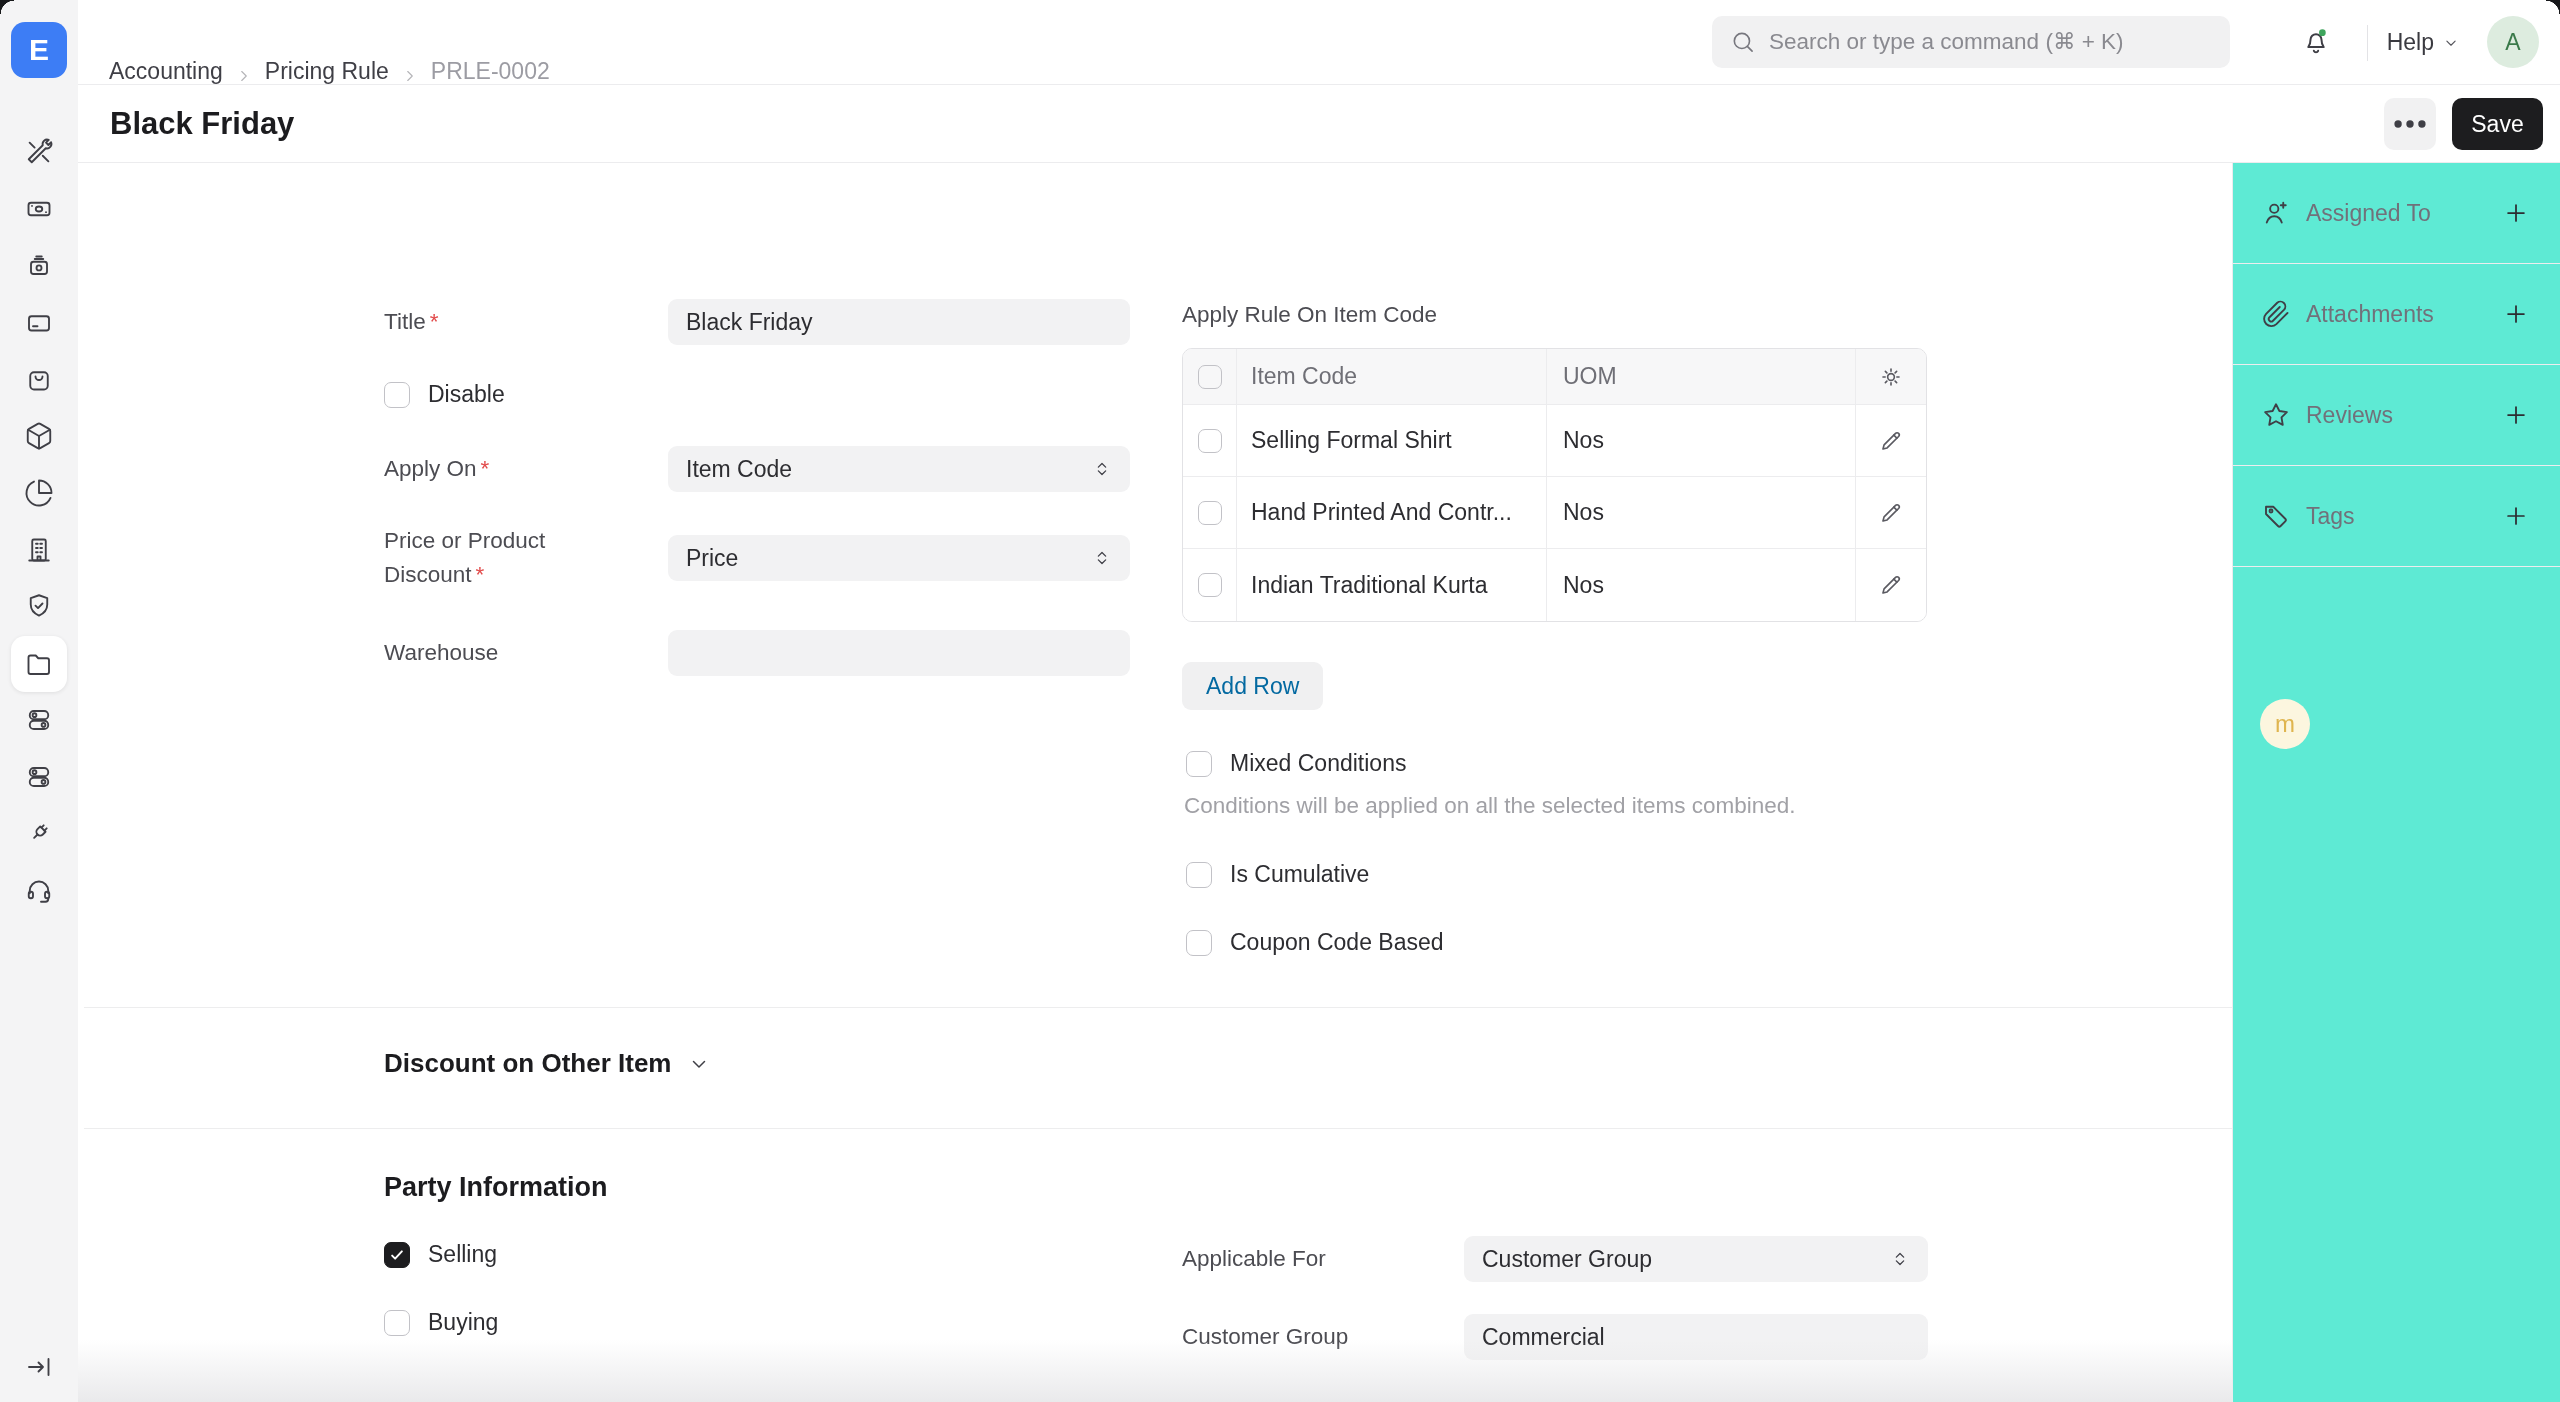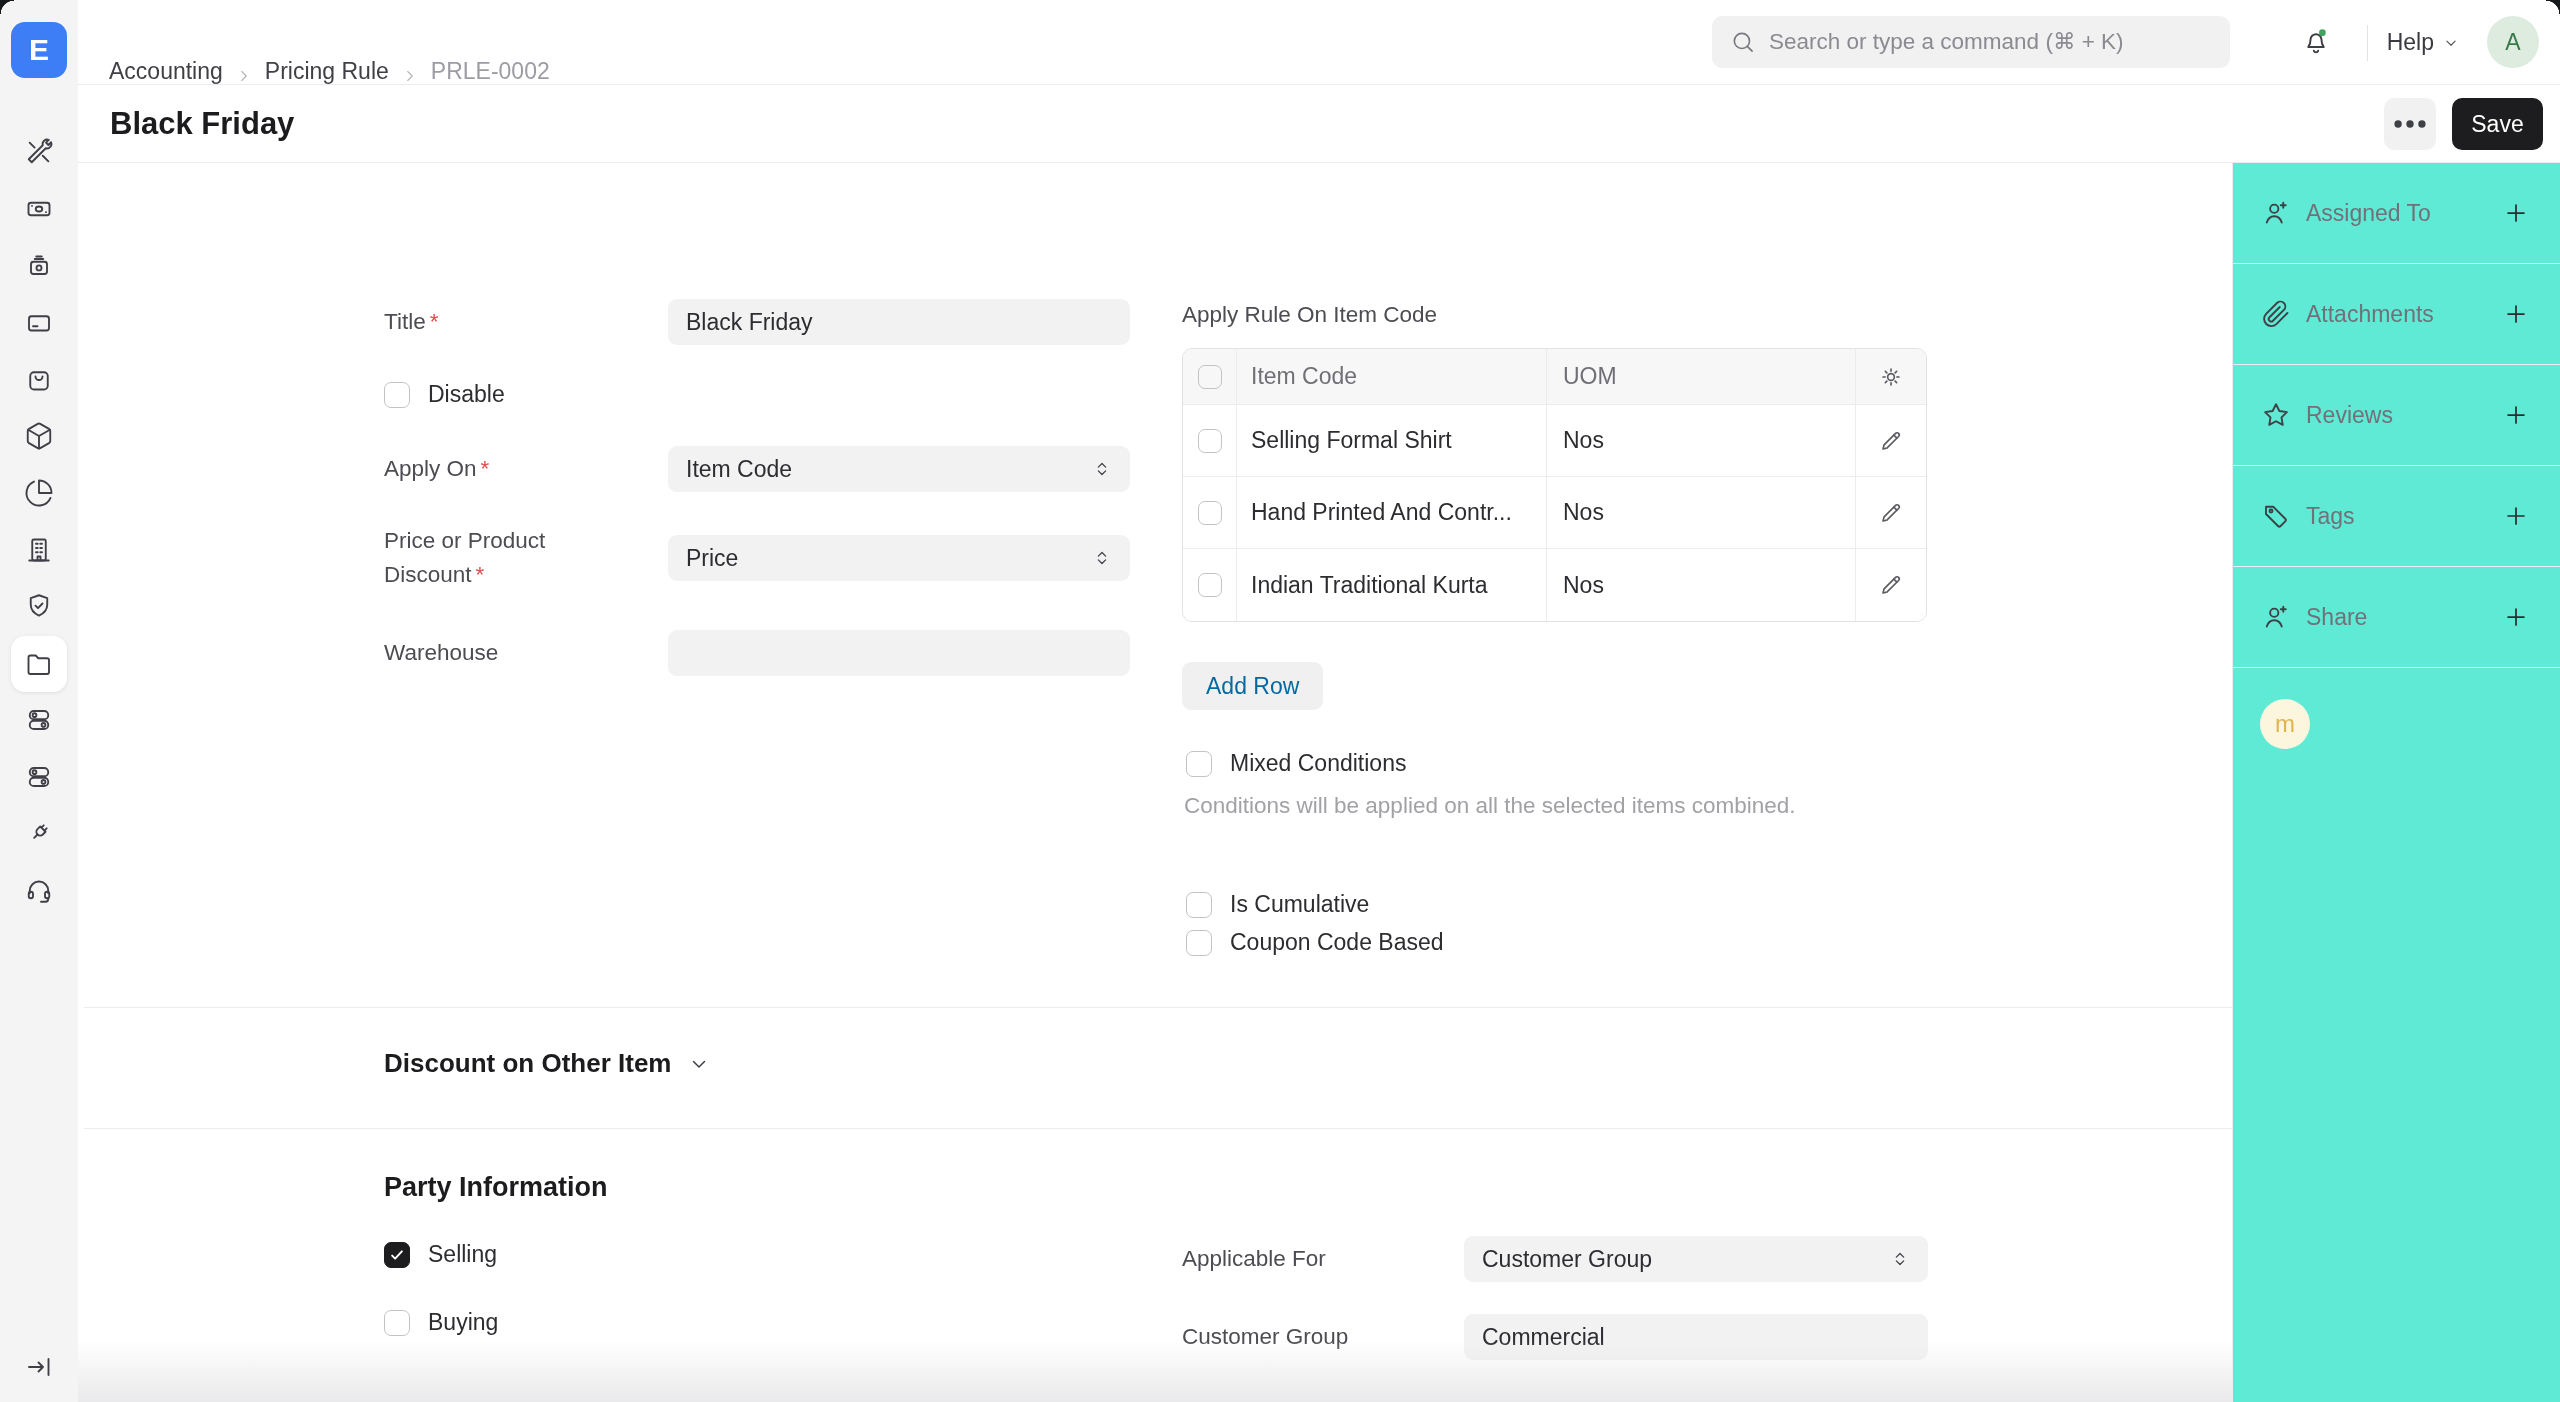--- a/index.html
+++ b/index.html
@@ -392,21 +392,21 @@
     </div>
 
     <button class="addrow-btn">Add Row</button>
 
     <div class="cbrow" style="left:1108px; top:510px;">
       <div class="cb"></div>
       <span>Mixed Conditions</span>
     </div>
     <div class="helper">Conditions will be applied on all the selected items combined.</div>
 
-    <div class="cbrow" style="left:1108px; top:621px;margin-top:30px;">
+    <div class="cbrow" style="left:1108px; top:621px;">
       <div class="cb"></div>
       <span>Is Cumulative</span>
     </div>
 
     <div class="cbrow" style="left:1108px; top:689px;">
       <div class="cb"></div>
       <span>Coupon Code Based</span>
     </div>
 
     <div class="hr" style="top:767px;"></div>
@@ -490,31 +490,20 @@
     <div class="p-item">
       <svg class="ic picon" viewBox="0 0 24 24">
           <path d="M4 4.6h5.8l9.6 9.6a1.5 1.5 0 0 1 0 2.1l-3.7 3.7a1.5 1.5 0 0 1-2.1 0L4 10.4z"></path>
           <circle cx="8" cy="8" r="1.2"></circle>
         </svg>
       <span class="plabel">Tags</span>
       <svg class="ic padd" viewBox="0 0 24 24">
           <path d="M12 5.2v13.6M5.2 12h13.6"></path>
         </svg>
     </div>
-    <div class="p-item">
-      <svg class="ic picon" viewBox="0 0 24 24">
-          <circle cx="10.6" cy="8.6" r="3.3"></circle>
-          <path d="M4.6 19.6c1-3.3 3.2-5 6-5 2.8 0 5 1.7 6 5"></path>
-          <path d="M17.8 3.8v4M15.8 5.8h4"></path>
-        </svg>
-      <span class="plabel">Share</span>
-      <svg class="ic padd" viewBox="0 0 24 24">
-          <path d="M12 5.2v13.6M5.2 12h13.6"></path>
-        </svg>
-    </div>
     <div class="presence">
         <span>m</span>
       </div>
   </aside>
 
   <div class="corner tl"></div>
   <div class="corner tr"></div>
 </div>
 
 </body></html>

